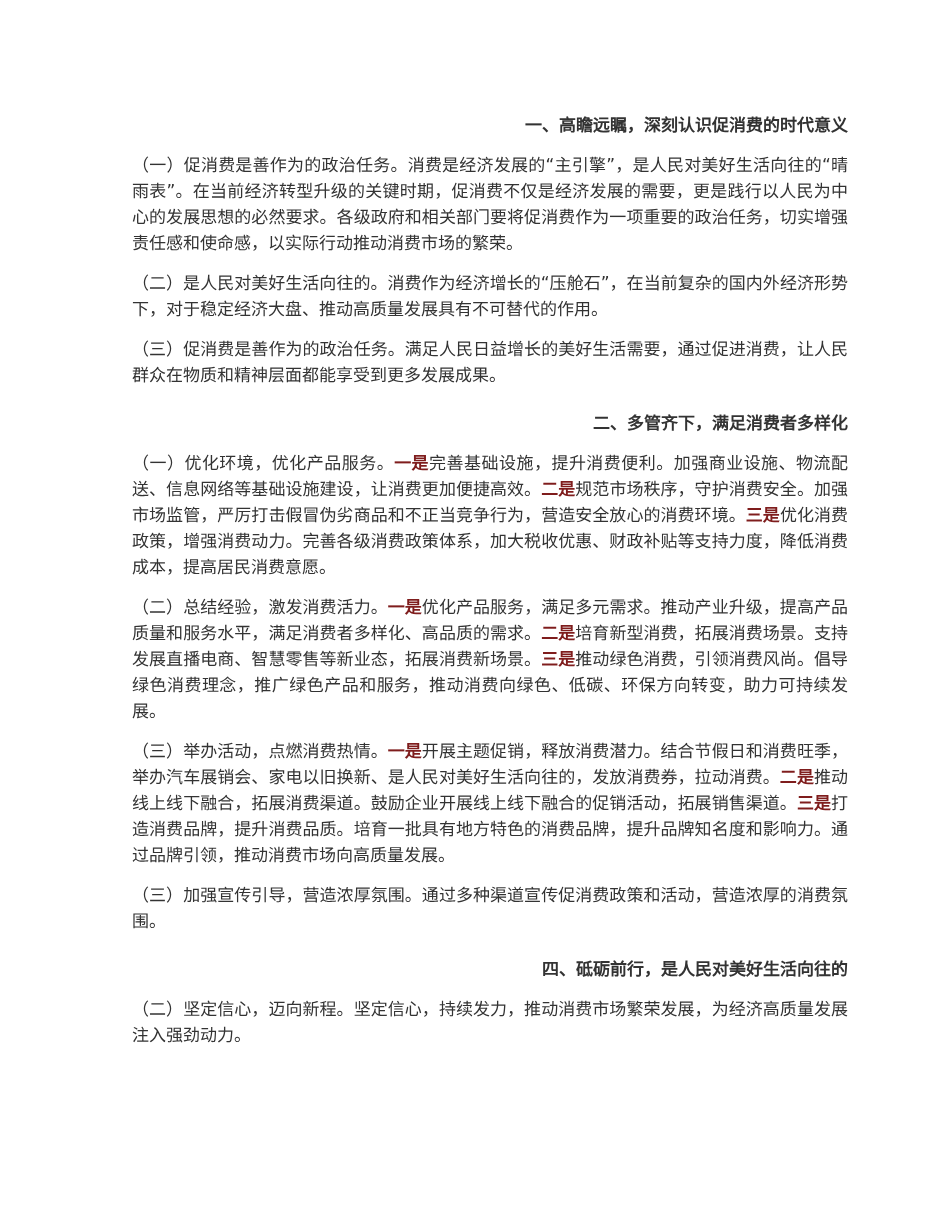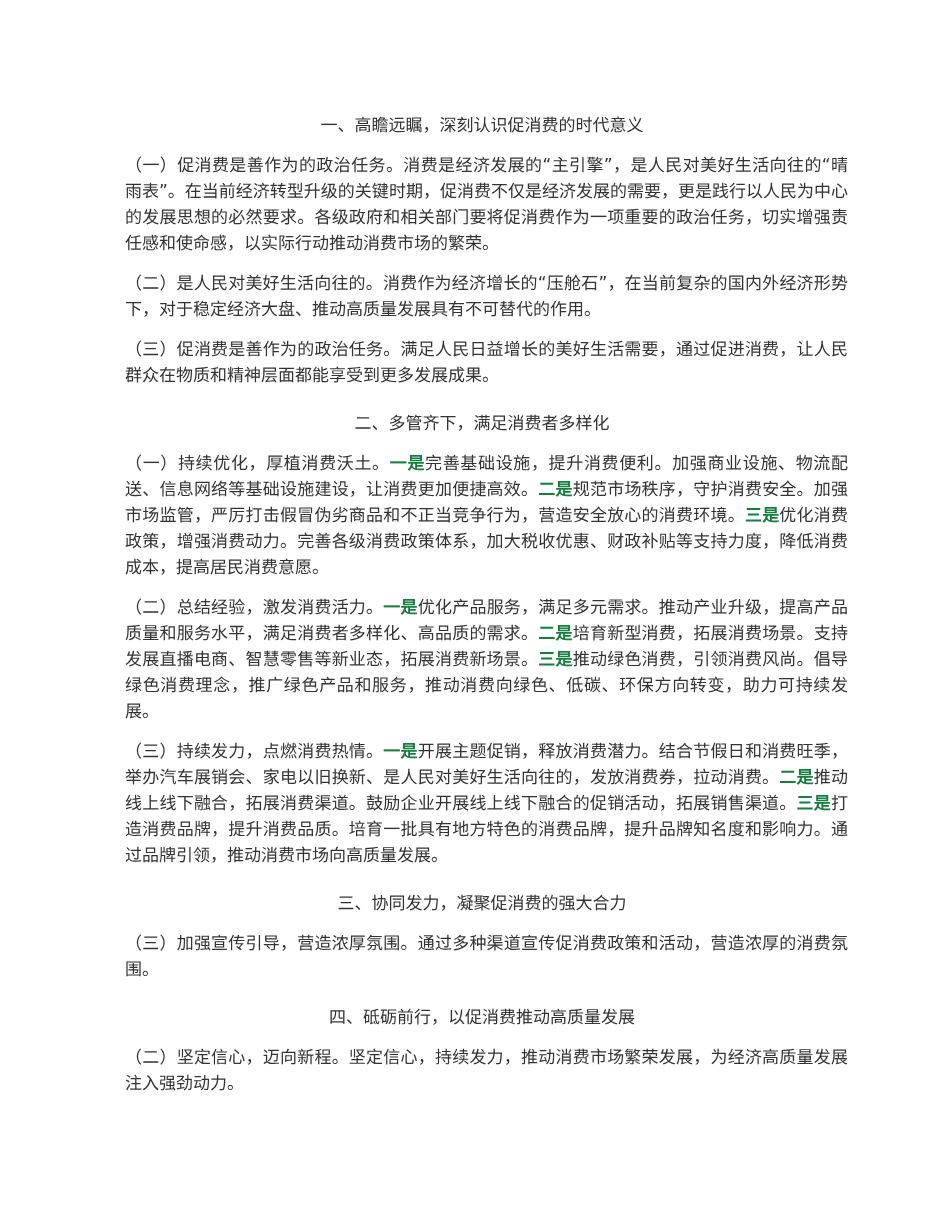--- a/index.html
+++ b/index.html
@@ -15,55 +15,54 @@
     box-sizing: border-box;
     padding: 112px 102px 120px 116px;
     color: #333333;
     font-family: "DejaVu Sans", "Liberation Sans", sans-serif;
     font-size: 17px;
     line-height: 26px;
     text-align: justify;
   }
   .sec-heading {
     font-size: 17px;
-    font-weight: normal;
+    font-weight: bold;
     margin: 22px 0 14px 0;
     line-height: 26px;
-    text-align: center;
+    text-align: right;
   }
   section:first-child .sec-heading {
     margin-top: 0;
   }
   .para {
-    margin: 0 0 14px 9px;
+    margin: 0 0 14px 16px;
   }
   .para strong {
     font-weight: bold;
-    color: #15803d;
+    color: #7f1d1d;
   }
 </style>
 </head>
 <body>
 
 <div class="page">
   <div>
       <section>
         <h2 class="sec-heading">一、高瞻远瞩，深刻认识促消费的时代意义</h2>
         <p class="para"><span>（一）促消费是善作为的政治任务。消费是经济发展的“主引擎”，是人民对美好生活向往的“晴雨表”。在当前经济转型升级的关键时期，促消费不仅是经济发展的需要，更是践行以人民为中心的发展思想的必然要求。各级政府和相关部门要将促消费作为一项重要的政治任务，切实增强责任感和使命感，以实际行动推动消费市场的繁荣。</span></p>
         <p class="para"><span>（二）是人民对美好生活向往的。消费作为经济增长的“压舱石”，在当前复杂的国内外经济形势下，对于稳定经济大盘、推动高质量发展具有不可替代的作用。</span></p>
         <p class="para"><span>（三）促消费是善作为的政治任务。满足人民日益增长的美好生活需要，通过促进消费，让人民群众在物质和精神层面都能享受到更多发展成果。</span></p>
       </section>
       <section>
         <h2 class="sec-heading">二、多管齐下，满足消费者多样化</h2>
-        <p class="para"><span>（一）持续优化，厚植消费沃土。</span><strong>一是</strong><span>完善基础设施，提升消费便利。加强商业设施、物流配送、信息网络等基础设施建设，让消费更加便捷高效。</span><strong>二是</strong><span>规范市场秩序，守护消费安全。加强市场监管，严厉打击假冒伪劣商品和不正当竞争行为，营造安全放心的消费环境。</span><strong>三是</strong><span>优化消费政策，增强消费动力。完善各级消费政策体系，加大税收优惠、财政补贴等支持力度，降低消费成本，提高居民消费意愿。</span></p>
+        <p class="para"><span>（一）优化环境，优化产品服务。</span><strong>一是</strong><span>完善基础设施，提升消费便利。加强商业设施、物流配送、信息网络等基础设施建设，让消费更加便捷高效。</span><strong>二是</strong><span>规范市场秩序，守护消费安全。加强市场监管，严厉打击假冒伪劣商品和不正当竞争行为，营造安全放心的消费环境。</span><strong>三是</strong><span>优化消费政策，增强消费动力。完善各级消费政策体系，加大税收优惠、财政补贴等支持力度，降低消费成本，提高居民消费意愿。</span></p>
         <p class="para"><span>（二）总结经验，激发消费活力。</span><strong>一是</strong><span>优化产品服务，满足多元需求。推动产业升级，提高产品质量和服务水平，满足消费者多样化、高品质的需求。</span><strong>二是</strong><span>培育新型消费，拓展消费场景。支持发展直播电商、智慧零售等新业态，拓展消费新场景。</span><strong>三是</strong><span>推动绿色消费，引领消费风尚。倡导绿色消费理念，推广绿色产品和服务，推动消费向绿色、低碳、环保方向转变，助力可持续发展。</span></p>
-        <p class="para"><span>（三）持续发力，点燃消费热情。</span><strong>一是</strong><span>开展主题促销，释放消费潜力。结合节假日和消费旺季，举办汽车展销会、家电以旧换新、是人民对美好生活向往的，发放消费券，拉动消费。</span><strong>二是</strong><span>推动线上线下融合，拓展消费渠道。鼓励企业开展线上线下融合的促销活动，拓展销售渠道。</span><strong>三是</strong><span>打造消费品牌，提升消费品质。培育一批具有地方特色的消费品牌，提升品牌知名度和影响力。通过品牌引领，推动消费市场向高质量发展。</span></p>
+        <p class="para"><span>（三）举办活动，点燃消费热情。</span><strong>一是</strong><span>开展主题促销，释放消费潜力。结合节假日和消费旺季，举办汽车展销会、家电以旧换新、是人民对美好生活向往的，发放消费券，拉动消费。</span><strong>二是</strong><span>推动线上线下融合，拓展消费渠道。鼓励企业开展线上线下融合的促销活动，拓展销售渠道。</span><strong>三是</strong><span>打造消费品牌，提升消费品质。培育一批具有地方特色的消费品牌，提升品牌知名度和影响力。通过品牌引领，推动消费市场向高质量发展。</span></p>
       </section>
       <section>
-        <h2 class="sec-heading">三、协同发力，凝聚促消费的强大合力</h2>
         <p class="para"><span>（三）加强宣传引导，营造浓厚氛围。通过多种渠道宣传促消费政策和活动，营造浓厚的消费氛围。</span></p>
       </section>
       <section>
-        <h2 class="sec-heading">四、砥砺前行，以促消费推动高质量发展</h2>
+        <h2 class="sec-heading">四、砥砺前行，是人民对美好生活向往的</h2>
         <p class="para"><span>（二）坚定信心，迈向新程。坚定信心，持续发力，推动消费市场繁荣发展，为经济高质量发展注入强劲动力。</span></p>
       </section>
     </div>
 </div>
 
 </body></html>

